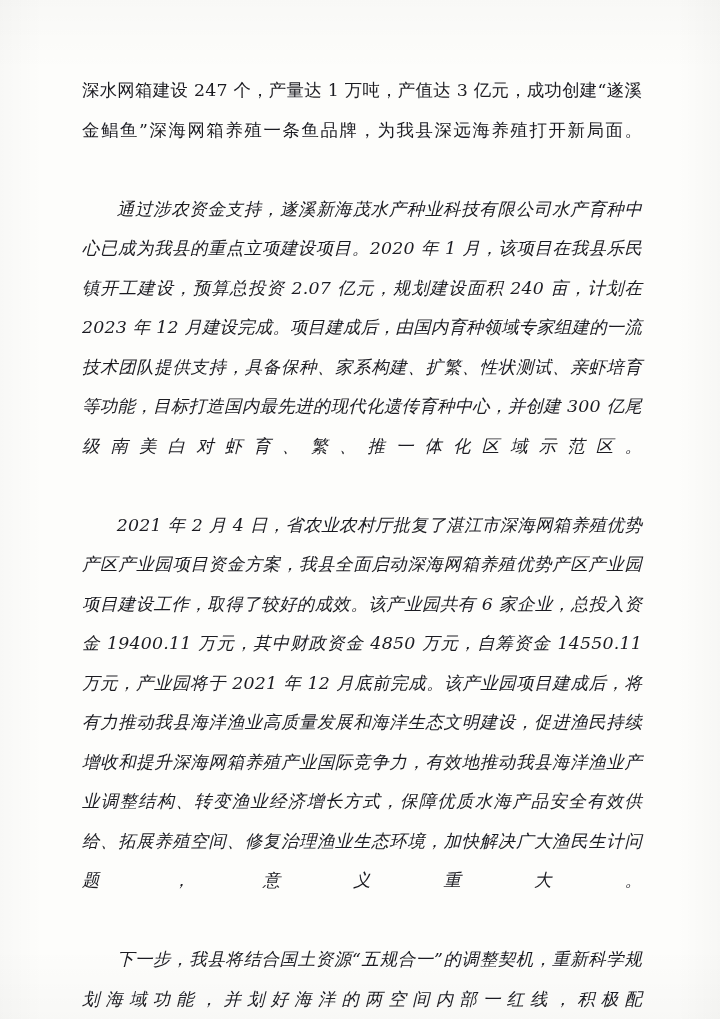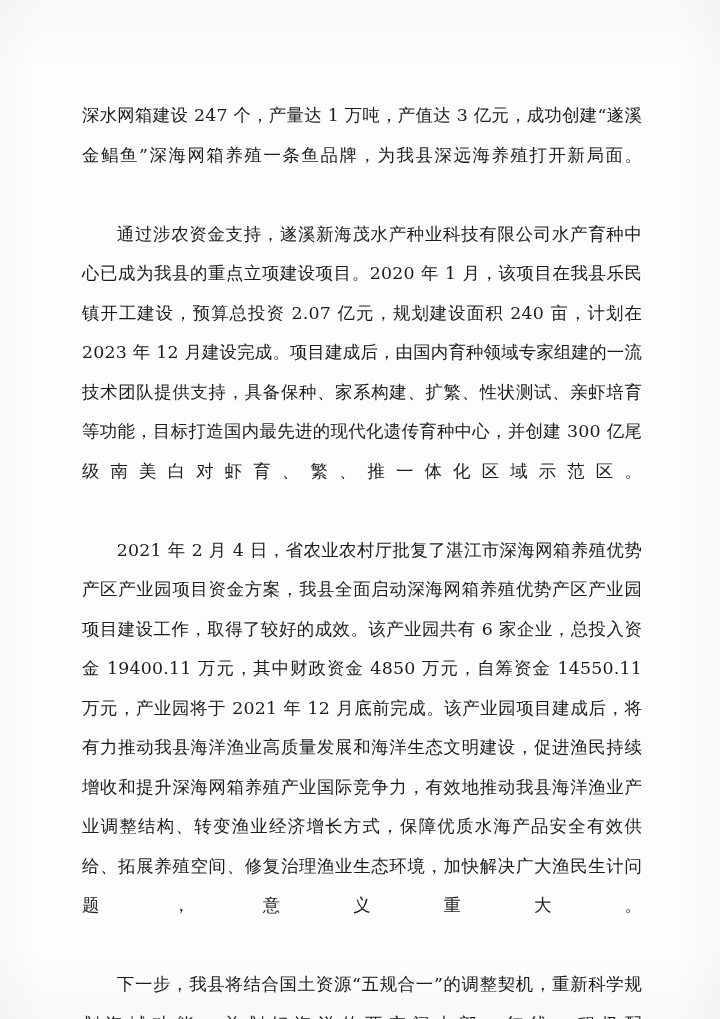--- a/index.html
+++ b/index.html
@@ -12,21 +12,21 @@
     background: #ffffff;
     font-family: "DejaVu Serif", "Liberation Serif", serif;
     overflow: hidden;
   }
   .page {
     position: relative;
     width: 720px;
     height: 1019px;
     background: #fdfdfb;
     box-sizing: border-box;
-    padding: 96px 78px 60px 82px;
+    padding: 71px 78px 60px 82px;
   }
   
   .page::after {
     content: "";
     position: absolute;
     inset: 0;
     pointer-events: none;
     background:
       linear-gradient(90deg, rgba(0,0,0,0.020) 0%, rgba(0,0,0,0) 6%, rgba(0,0,0,0) 94%, rgba(0,0,0,0.025) 100%),
       linear-gradient(180deg, rgba(0,0,0,0.018) 0%, rgba(0,0,0,0) 7%, rgba(0,0,0,0) 93%, rgba(0,0,0,0.02) 100%);
@@ -44,20 +44,21 @@
     text-justify: inter-character;
     letter-spacing: 0.2px;
     text-indent: 0;
     font-weight: 500;
   }
   p.para.indent {
     text-indent: 2em;
   }
   p.para + p.para {
     margin-top: 0px;
+    font-style: italic;
   }
   
   p.para:after {
     content: "";
     display: inline-block;
     width: 100%;
   }
 </style>
 </head>
 <body>

